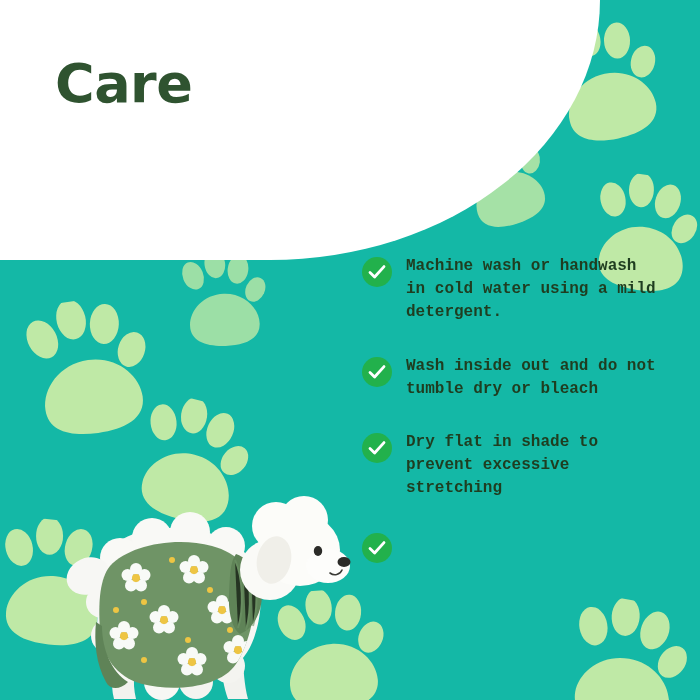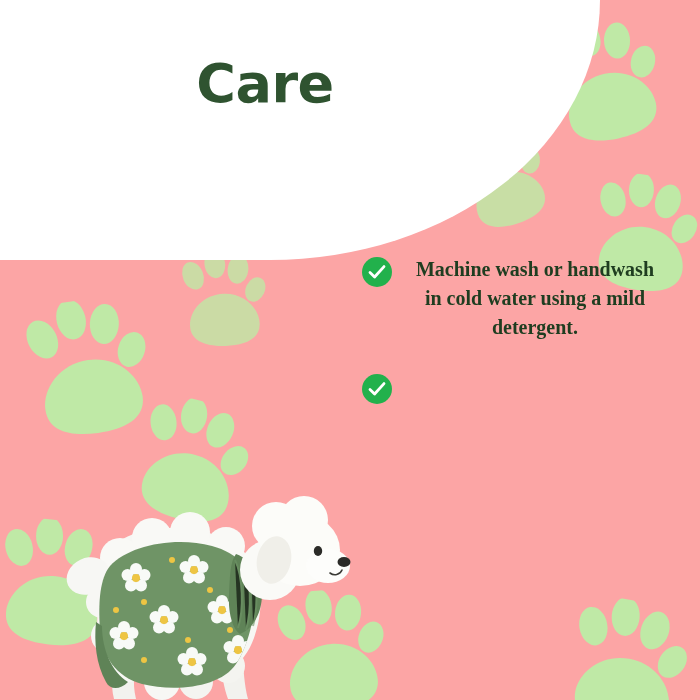--- a/index.html
+++ b/index.html
@@ -9,23 +9,22 @@
   body {
     width: 700px;
     height: 700px;
     overflow: hidden;
     font-family: "DejaVu Sans", sans-serif;
   }
   #page {
     position: relative;
     width: 700px;
     height: 700px;
-    background: #fca5a5;
+    background: #14b8a6;
     overflow: hidden;
-    text-align: center;
   }
   
   .paw {
     position: absolute;
     opacity: 1;
   }
   .paw svg { display: block; }
 
   
   #header-panel {
@@ -73,23 +72,23 @@
     margin-right: 14px;
     margin-top: 2px;
     position: relative;
   }
   .check-icon svg {
     position: absolute;
     left: 6px;
     top: 7px;
   }
   .check-text {
-    font-family: Liberation Serif, serif;
+    font-family: Liberation Mono, monospace;
     font-weight: bold;
-    font-size: 20px;
+    font-size: 16px;
     line-height: 1.45;
     color: #1f3d20;
     max-width: 258px;
   }
 
   
   #dog-photo {
     position: absolute;
     left: 24px;
     bottom: 0;
@@ -202,21 +201,37 @@
 
     <div class="check-item">
       <span class="check-icon">
         <svg width="18" height="16" viewBox="0 0 18 16">
           <path d="M2 8.5 L6.6 13 L16 2.6" fill="none" stroke="#ffffff" stroke-width="2.8" stroke-linecap="round" stroke-linejoin="round"></path>
         </svg>
       </span>
       <span class="check-text">Machine wash or handwash in cold water using a mild detergent.</span>
     </div>
 
-
+    <div class="check-item">
+      <span class="check-icon">
+        <svg width="18" height="16" viewBox="0 0 18 16">
+          <path d="M2 8.5 L6.6 13 L16 2.6" fill="none" stroke="#ffffff" stroke-width="2.8" stroke-linecap="round" stroke-linejoin="round"></path>
+        </svg>
+      </span>
+      <span class="check-text">Wash inside out and do not tumble dry or bleach</span>
+    </div>
+
+    <div class="check-item">
+      <span class="check-icon">
+        <svg width="18" height="16" viewBox="0 0 18 16">
+          <path d="M2 8.5 L6.6 13 L16 2.6" fill="none" stroke="#ffffff" stroke-width="2.8" stroke-linecap="round" stroke-linejoin="round"></path>
+        </svg>
+      </span>
+      <span class="check-text">Dry flat in shade to prevent excessive stretching</span>
+    </div>
 
     <div class="check-item">
       <span class="check-icon">
         <svg width="18" height="16" viewBox="0 0 18 16">
           <path d="M2 8.5 L6.6 13 L16 2.6" fill="none" stroke="#ffffff" stroke-width="2.8" stroke-linecap="round" stroke-linejoin="round"></path>
         </svg>
       </span>
     </div>
 
   </div>

